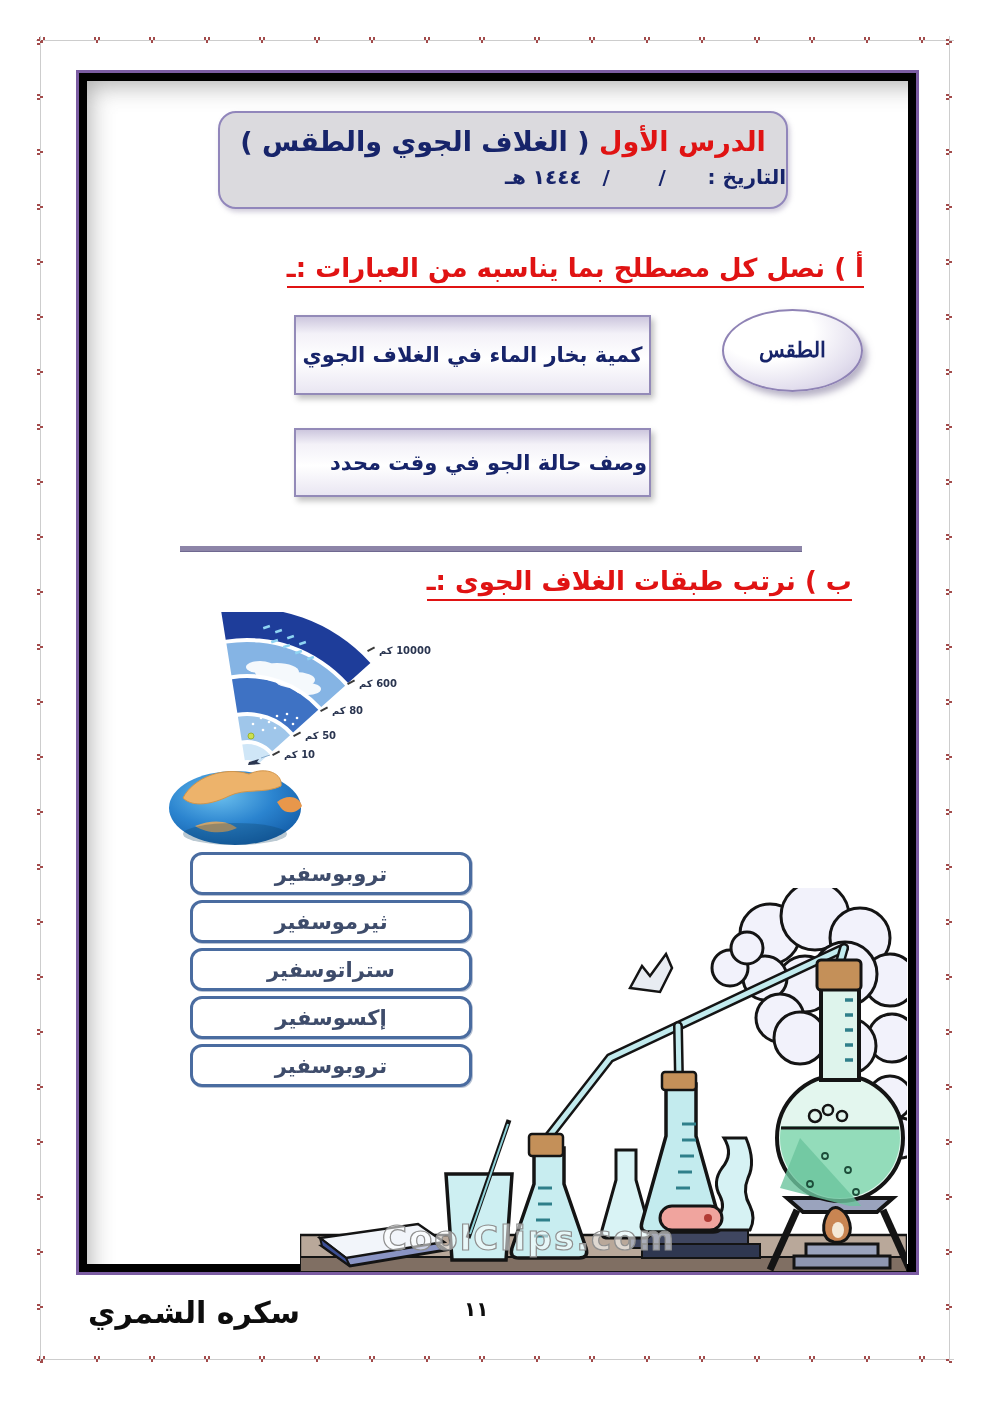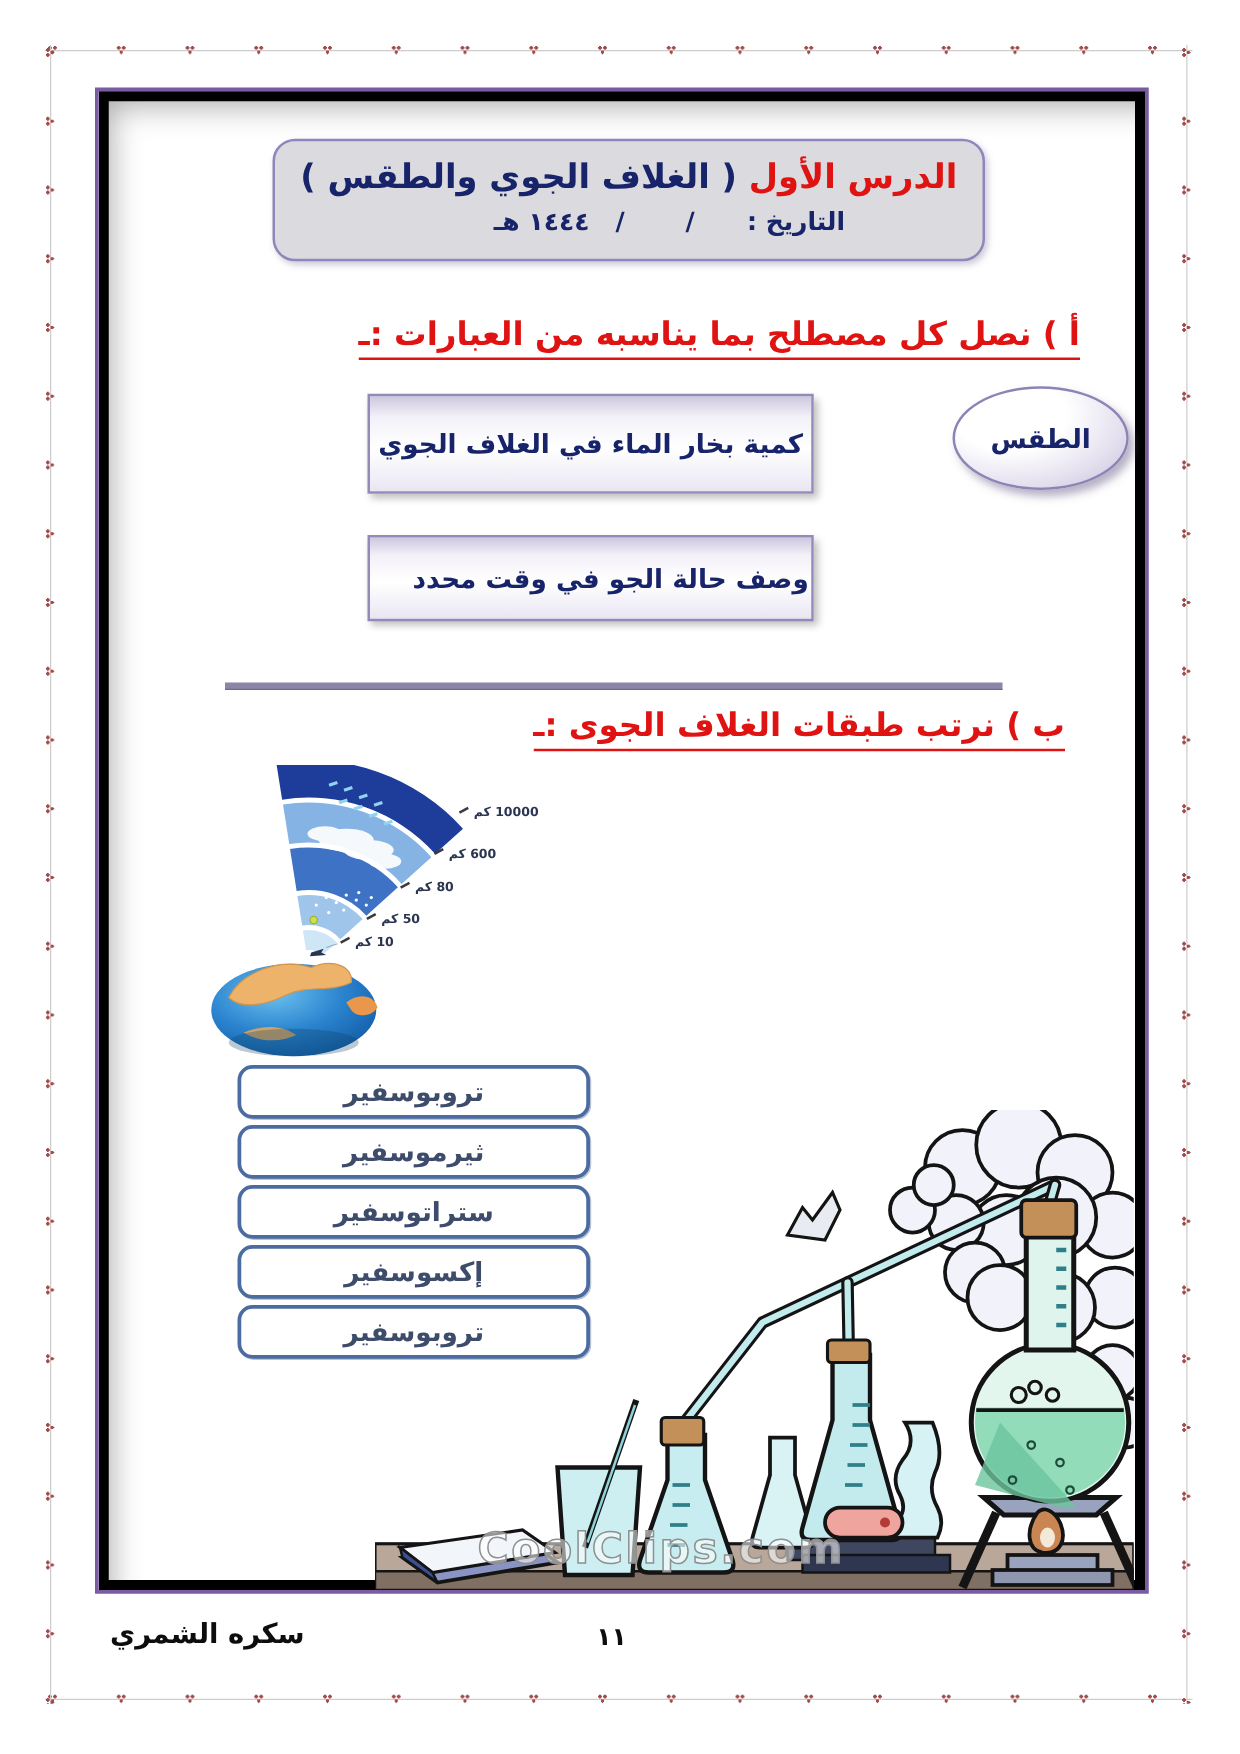--- a/index.html
+++ b/index.html
@@ -29,21 +29,21 @@
   .frame{left:76px;top:70px;width:843px;height:1205px;border:3px solid #7b5ca2;
          box-shadow:inset 0 0 0 8px #000, inset 16px 18px 24px -6px rgba(70,70,70,.45);
          box-sizing:border-box;}
   
   .title-box{left:218px;top:111px;width:570px;height:98px;background:#dbdade;
              border:2px solid #9186bb;border-radius:18px;box-sizing:border-box;
              box-shadow:2px 3px 5px rgba(120,110,150,.35);direction:rtl;padding-top:13px;}
   .title-line1{text-align:center;font-size:27px;font-weight:bold;white-space:nowrap;}
   .title-lesson{color:#e01313;}
   .title-topic{color:#17246a;}
-  .date-line{margin-top:8px;text-align:right;padding-right:110px;font-size:20px;
+  .date-line{margin-top:8px;text-align:right;font-size:20px;
              font-weight:bold;color:#17246a;white-space:pre;}
   
   .red-heading{color:#e01313;font-size:26px;font-weight:bold;direction:rtl;
                border-bottom:2px solid #e01313;padding-bottom:3px;white-space:nowrap;}
   
   .stmt-box{width:357px;height:80px;border:2px solid #938ab8;box-sizing:border-box;
             background:linear-gradient(180deg,#cdc7de 0%,#f3f1f8 22%,#ffffff 55%,#e9e6f2 100%);
             box-shadow:3px 4px 6px rgba(0,0,0,.25);display:flex;align-items:center;
             justify-content:center;direction:rtl;color:#17246a;font-weight:bold;font-size:21px;}
   .term-oval{width:141px;height:83px;border:2px solid #8f83b5;border-radius:50%;
@@ -82,21 +82,21 @@
     <div class="title-line1">
       <span class="title-lesson">الدرس الأول</span>
       <span class="title-topic">( الغلاف الجوي والطقس )</span>
     </div>
     <div class="date-line">التاريخ :      /       /   ١٤٤٤ هـ</div>
   </div>
 
   <div class="abs red-heading" style="top:253px;right:128px;text-align:center;">أ ) نصل كل مصطلح بما يناسبه من العبارات :ـ</div>
 
   <div class="abs stmt-box" style="left:294px;top:315px;">كمية بخار الماء في الغلاف الجوي</div>
-  <div class="abs term-oval" style="left:762px;top:309px;">الطقس</div>
+  <div class="abs term-oval" style="left:722px;top:309px;font-family:Liberation Serif, serif;">الطقس</div>
 
   <div class="abs stmt-box" style="left:294px;top:428px;height:69px;padding-left:32px;">وصف حالة الجو في وقت محدد</div>
 
   <div class="abs divider"></div>
 
   <div class="abs red-heading" style="top:566px;right:140px;">ب ) نرتب طبقات الغلاف الجوى :ـ</div>
 
   <div class="abs" style="left:165px;top:612px;width:290px;height:248px;">
     <svg width="290" height="248" viewBox="0 0 290 248">
       <defs>
@@ -301,16 +301,16 @@
       <rect x="517" y="72" width="44" height="30" rx="4" fill="#c49059" stroke="#141414" stroke-width="3"></rect>
       <path d="M530,322 C520,336 522,352 534,354 C548,356 554,344 548,330 C544,322 536,316 530,322 Z" fill="#c98552" stroke="#141414" stroke-width="3"></path>
       <ellipse cx="538" cy="342" rx="6" ry="8" fill="#f4e9d8"></ellipse>
       <rect x="506" y="356" width="72" height="14" fill="#9aa3bd" stroke="#141414" stroke-width="3"></rect>
       <rect x="494" y="368" width="96" height="12" fill="#8e96b0" stroke="#141414" stroke-width="3"></rect>
     </g>
 
     <text x="82" y="362" font-size="34" font-weight="bold" letter-spacing="2" fill="#ffffff" fill-opacity="0.55" stroke="#8f8f8f" stroke-width="1.2">CoolClips.com</text>
   </svg>
 
-  <div class="abs footer-text" style="left:88px;top:1295px;font-size:22px;">سكره الشمري</div>
-  <div class="abs footer-text" style="left:477px;top:1297px;font-size:20px;">١١</div>
+  <div class="abs footer-text" style="left:88px;top:1295px;font-size:30px;">سكره الشمري</div>
+  <div class="abs footer-text" style="left:464px;top:1297px;font-size:20px;">١١</div>
 
 </div>
 
 </body></html>

